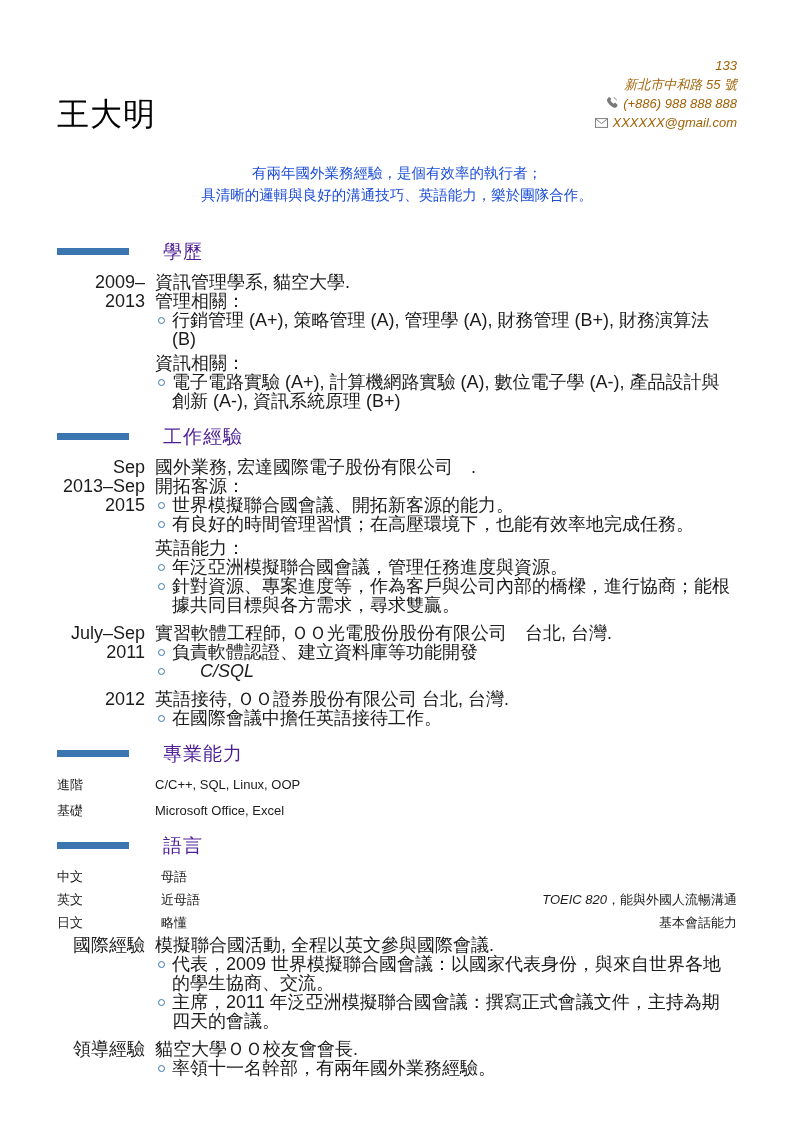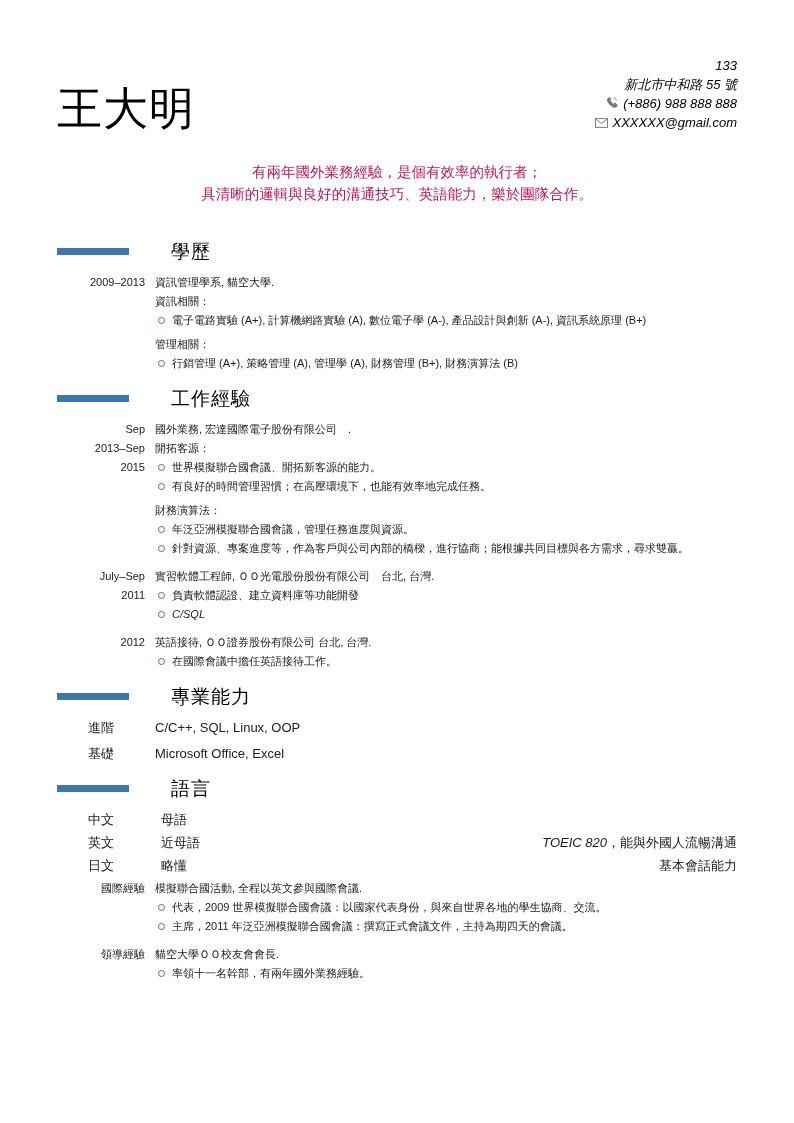--- a/index.html
+++ b/index.html
@@ -10,43 +10,43 @@
     padding:56px 57px 0 57px;
     margin:0 auto;
     background:#ffffff;
     overflow:hidden;
     font-family:"Liberation Sans","DejaVu Sans",sans-serif;
     color:#1b1b1b;
     -webkit-font-smoothing:antialiased;
   }
   
   .header{display:flex;justify-content:space-between;align-items:flex-end;}
-  .name{margin:0;font-size:45px;font-weight:400;line-height:1.05;color:#000;letter-spacing:1px;}
-  .contact{text-align:right;font-style:italic;font-size:13px;line-height:19px;color:#000000;}
+  .name{margin:0;font-size:32px;font-weight:400;line-height:1.05;color:#000;letter-spacing:1px;}
+  .contact{text-align:right;font-style:italic;font-size:13px;line-height:19px;color:#a16207;}
   .contact .cline{white-space:nowrap;}
   .cicon{display:inline-block;vertical-align:-1px;margin-right:5px;line-height:0;}
   
-  .tagline{margin:30px 0 0 0;text-align:center;color:#be185d;font-size:14.5px;line-height:22px;font-weight:500;font-family:Liberation Mono, monospace;}
+  .tagline{margin:30px 0 0 0;text-align:center;color:#1d4ed8;font-size:14.5px;line-height:22px;font-weight:500;}
   
   .section-header{display:flex;align-items:center;margin:12px 0 9px 0;height:26px;}
   .section-header.first{margin-top:32px;}
   .rule{width:72px;height:7px;background:#3b76b0;margin-right:26px;flex:0 0 auto;}
-  .section-title{margin:16px;font-size:19px;font-weight:500;color:#000000;letter-spacing:1px;line-height:1;}
-  
-  .entry{display:grid;grid-template-columns:88px 1fr;column-gap:10px;font-size:11px;line-height:19px;margin-bottom:9px;}
+  .section-title{margin:8px;font-size:19px;font-weight:500;color:#4c1d95;letter-spacing:1px;line-height:1;}
+  
+  .entry{display:grid;grid-template-columns:88px 1fr;column-gap:10px;font-size:18px;line-height:19px;margin-bottom:9px;}
   .when{text-align:right;color:#1b1b1b;}
   .what{min-width:0;}
   .group + .group{margin-top:5px;}
   .bullet{display:flex;}
   .dot{flex:0 0 auto;width:5px;height:5px;border:1.2px solid #3b76b0;border-radius:50%;margin:6px 7px 0 3px;}
   .bullet-text{flex:1;min-width:0;}
-  .it{font-style:italic;}
+  .it{font-style:italic;margin-left:28px;}
   
   .skill-row{display:grid;grid-template-columns:88px 1fr;column-gap:10px;font-size:13px;line-height:19px;margin-bottom:7px;}
-  .skill-row .label,.lang-row .label{text-align:center;}
+  .skill-row .label,.lang-row .label{text-align:left;}
   .lang-row{display:grid;grid-template-columns:88px auto 1fr;column-gap:16px;font-size:13px;line-height:19px;margin-bottom:4px;}
   .lang-row .note{text-align:right;white-space:nowrap;}
 </style>
 </head>
 <body>
 
 <div class="page">
 
   <div class="header">
     <h1 class="name">王大明</h1>
@@ -76,31 +76,31 @@
   <div class="section-header first">
     <span class="rule"></span>
     <h2 class="section-title">學歷</h2>
   </div>
 
   <div class="entry">
     <div class="when">2009–2013</div>
     <div class="what">
       <div class="headline">資訊管理學系, 貓空大學.</div>
       <div class="group">
+        <div class="group-label">管理相關：</div>
+        <div class="bullet">
+          <span class="dot"></span>
+          <span class="bullet-text">行銷管理 (A+), 策略管理 (A), 管理學 (A), 財務管理 (B+), 財務演算法 (B)</span>
+        </div>
+      </div>
+      <div class="group">
         <div class="group-label">資訊相關：</div>
         <div class="bullet">
           <span class="dot"></span>
           <span class="bullet-text">電子電路實驗 (A+), 計算機網路實驗 (A), 數位電子學 (A-), 產品設計與創新 (A-), 資訊系統原理 (B+)</span>
-        </div>
-      </div>
-      <div class="group">
-        <div class="group-label">管理相關：</div>
-        <div class="bullet">
-          <span class="dot"></span>
-          <span class="bullet-text">行銷管理 (A+), 策略管理 (A), 管理學 (A), 財務管理 (B+), 財務演算法 (B)</span>
         </div>
       </div>
     </div>
   </div>
 
   <div class="section-header">
     <span class="rule"></span>
     <h2 class="section-title">工作經驗</h2>
   </div>
 
@@ -117,21 +117,21 @@
         <div class="bullet">
           <span class="dot"></span>
           <span class="bullet-text">世界模擬聯合國會議、開拓新客源的能力。</span>
         </div>
         <div class="bullet">
           <span class="dot"></span>
           <span class="bullet-text">有良好的時間管理習慣；在高壓環境下，也能有效率地完成任務。</span>
         </div>
       </div>
       <div class="group">
-        <div class="group-label">財務演算法：</div>
+        <div class="group-label">英語能力：</div>
         <div class="bullet">
           <span class="dot"></span>
           <span class="bullet-text">年泛亞洲模擬聯合國會議，管理任務進度與資源。</span>
         </div>
         <div class="bullet">
           <span class="dot"></span>
           <span class="bullet-text">針對資源、專案進度等，作為客戶與公司內部的橋樑，進行協商；能根據共同目標與各方需求，尋求雙贏。</span>
         </div>
       </div>
     </div>

